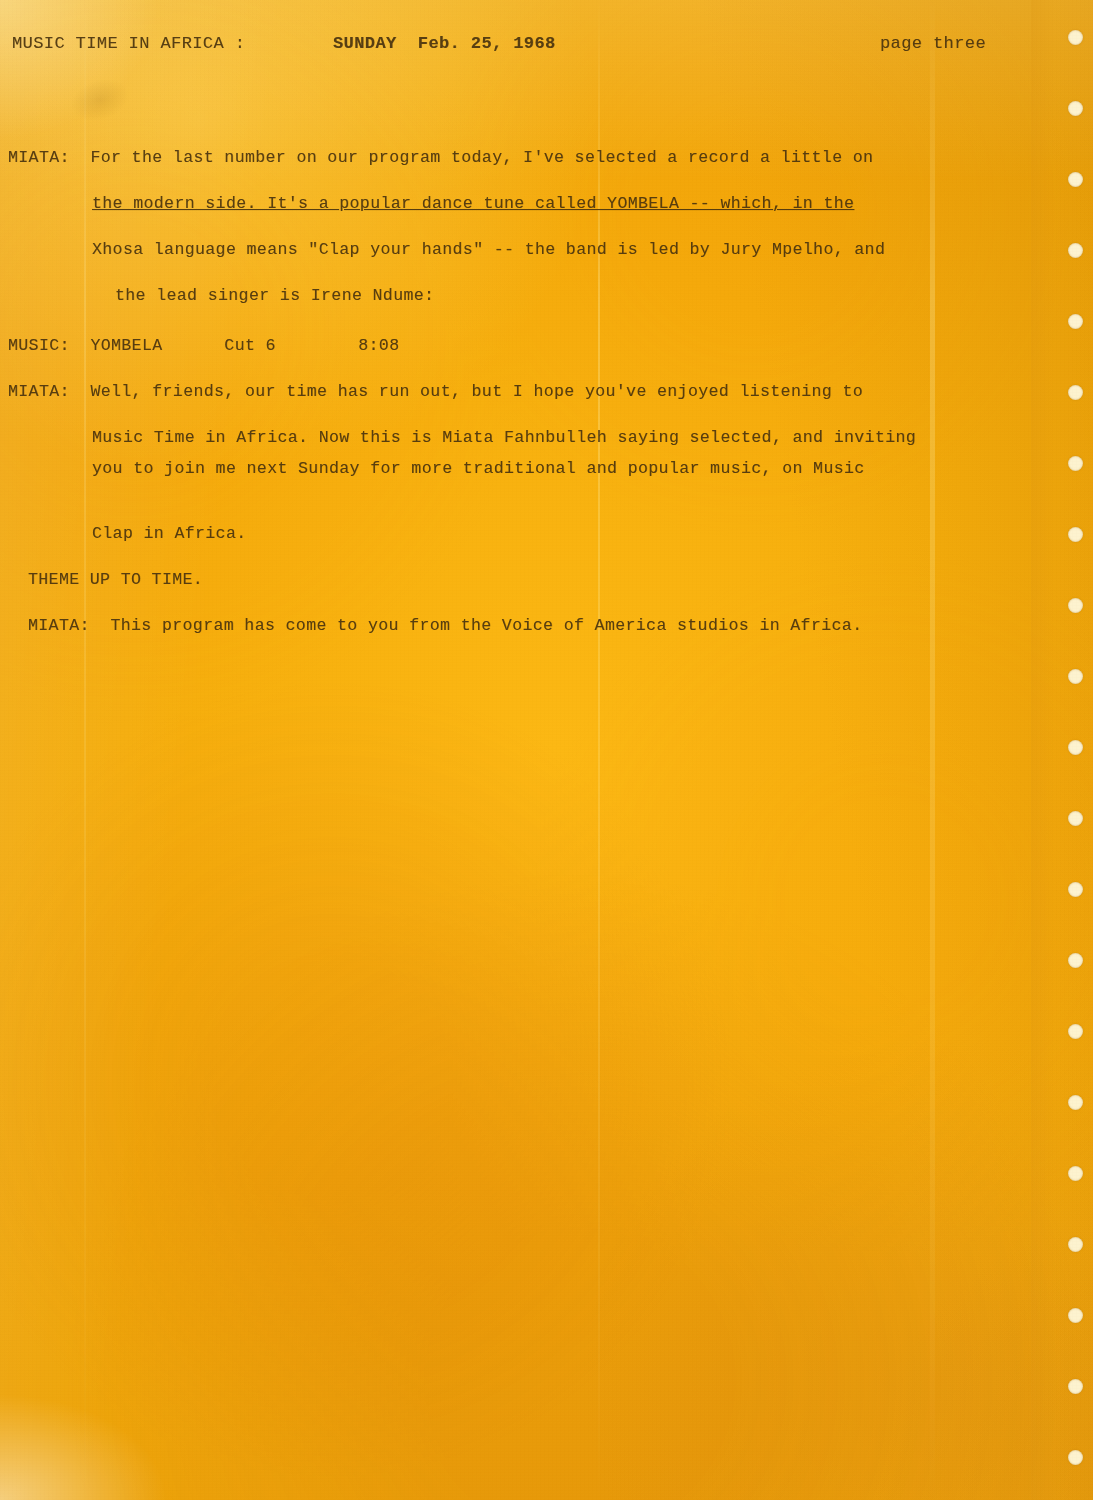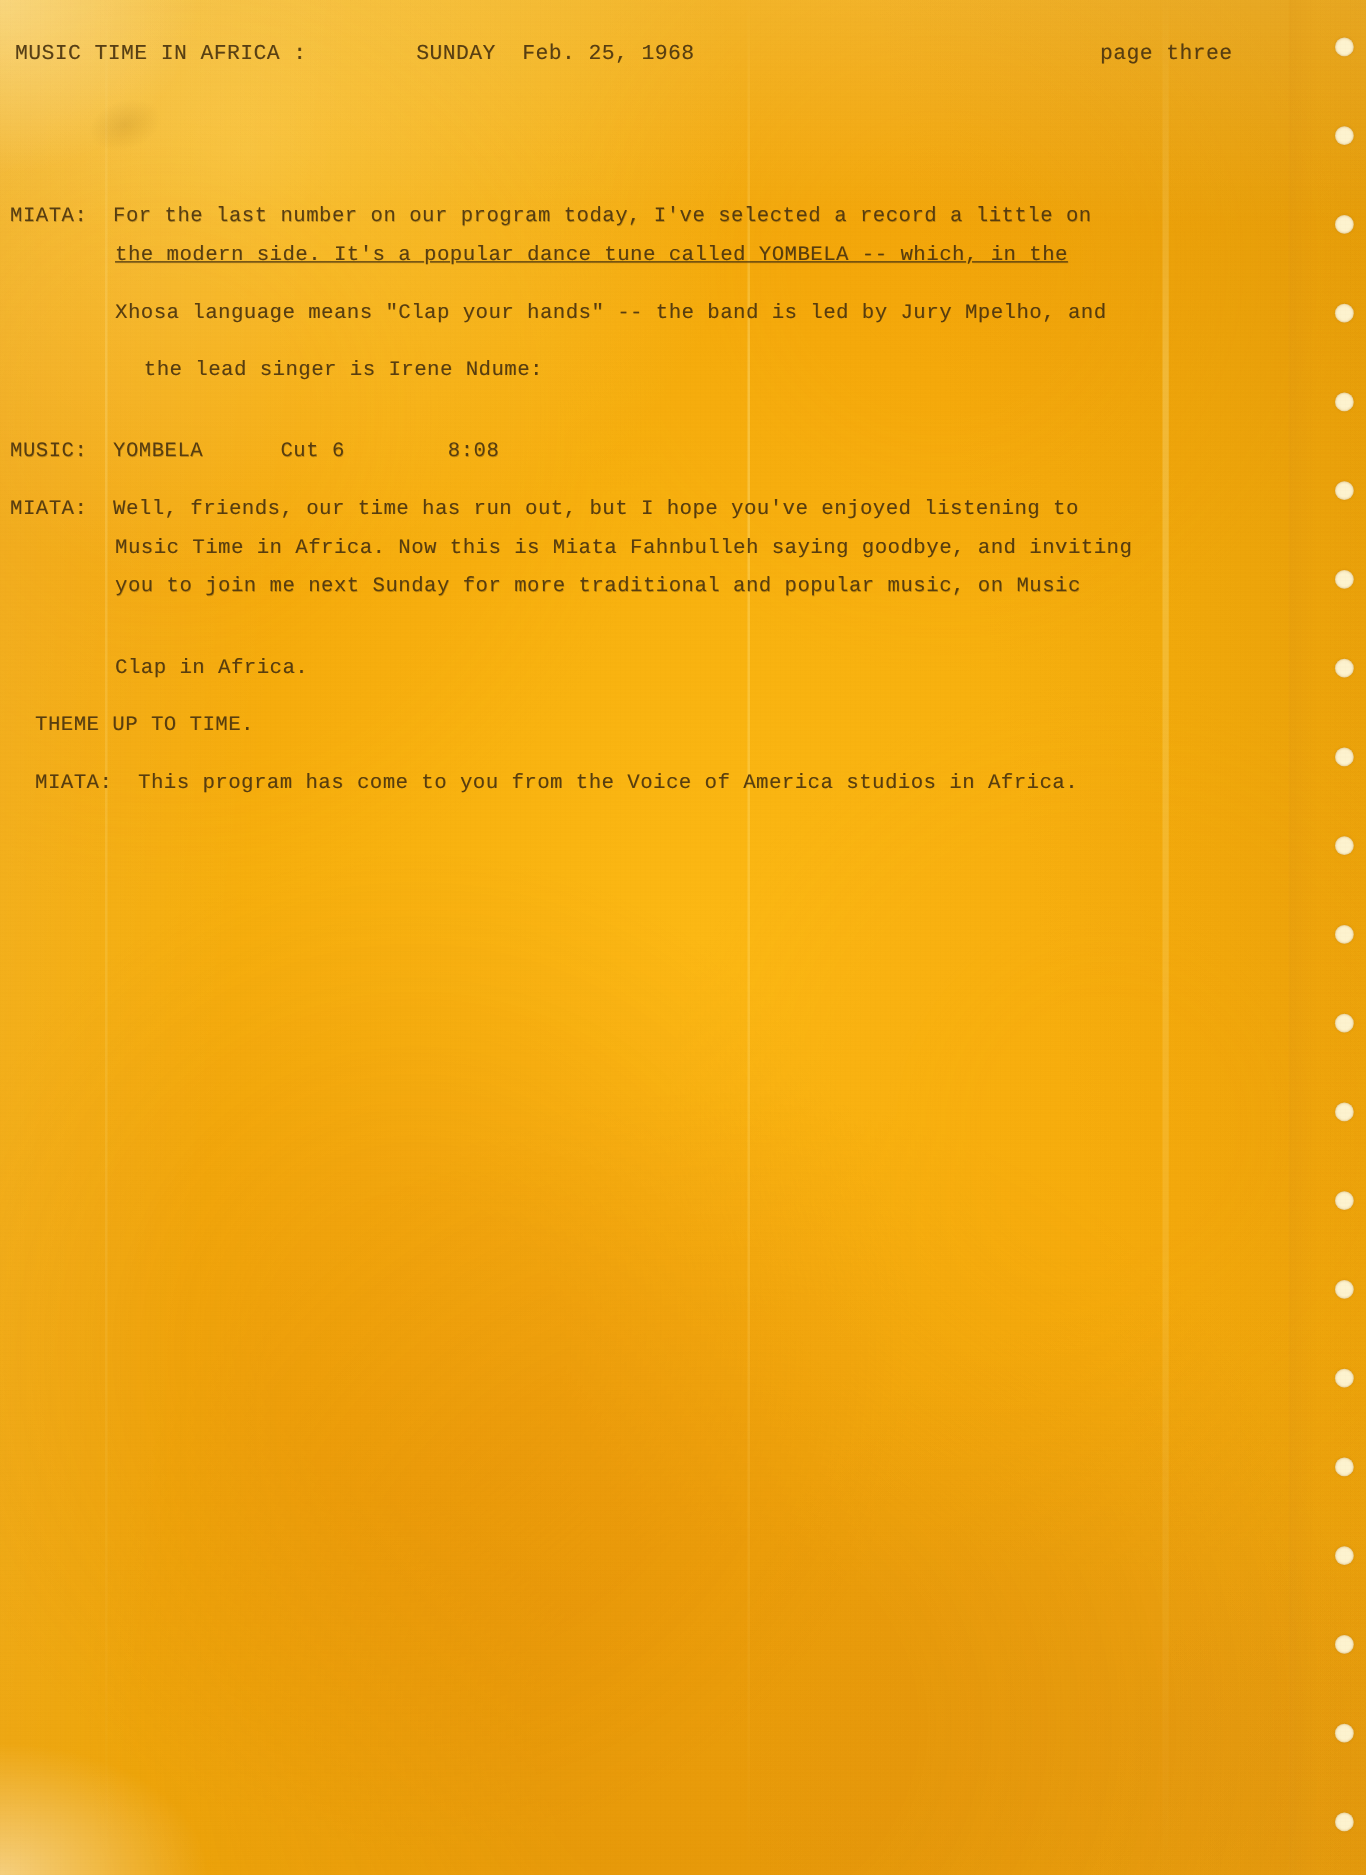--- a/index.html
+++ b/index.html
@@ -106,25 +106,25 @@
     font-family: "Liberation Mono", "DejaVu Sans Mono", monospace;
     color: #4a3410;
     letter-spacing: 0.4px;
     white-space: pre;
     text-shadow: 0.4px 0.3px 0 rgba(70,45,10,0.35);
     opacity: 0.92;
   }
 
   .hdr { top: 34px; font-size: 17px; }
   .hdr-title { left: 12px; }
-  .hdr-date  { left: 333px; }
+  .hdr-date  { left: 333px; font-weight: bold; }
   .hdr-page  { left: 880px; }
 
   .bodyline { font-size: 16.5px; line-height: 1; }
-  .ind0 { left: 8px; margin-top: 15px; }
+  .ind0 { left: 8px; }
   .ind1 { left: 28px; }
   .ind2 { left: 92px; }
 
   
   .grain {
     position: absolute;
     inset: 0;
     pointer-events: none;
     opacity: 0.22;
     background-image:
@@ -188,21 +188,21 @@
     <div class="typed hdr hdr-date">SUNDAY  Feb. 25, 1968</div>
     <div class="typed hdr hdr-page">page three</div>
 
     <div id="script-body">
         <div class="typed bodyline ind0" style="top: 150px;">MIATA:  For the last number on our program today, I've selected a record a little on</div>
         <div class="typed bodyline ind2" style="top: 196px; text-decoration: underline;">the modern side. It's a popular dance tune called YOMBELA -- which, in the</div>
         <div class="typed bodyline ind2" style="top: 242px;">Xhosa language means "Clap your hands" -- the band is led by Jury Mpelho, and</div>
         <div class="typed bodyline ind2" style="top: 288px; margin-left: 23px;">the lead singer is Irene Ndume:</div>
         <div class="typed bodyline ind0" style="top: 338px;">MUSIC:  YOMBELA      Cut 6        8:08</div>
         <div class="typed bodyline ind0" style="top: 384px;">MIATA:  Well, friends, our time has run out, but I hope you've enjoyed listening to</div>
-        <div class="typed bodyline ind2" style="top: 430px;">Music Time in Africa. Now this is Miata Fahnbulleh saying goodbye, and inviting</div>
+        <div class="typed bodyline ind2" style="top: 430px;">Music Time in Africa. Now this is Miata Fahnbulleh saying selected, and inviting</div>
         <div class="typed bodyline ind2" style="top: 461px; text-align: center;">you to join me next Sunday for more traditional and popular music, on Music</div>
         <div class="typed bodyline ind2" style="top: 526px;">Clap in Africa.</div>
         <div class="typed bodyline ind1" style="top: 572px;">THEME UP TO TIME.</div>
         <div class="typed bodyline ind1" style="top: 618px; text-align: center;">MIATA:  This program has come to you from the Voice of America studios in Africa.</div>
       </div>
 
   </div>
 
   <div class="grain"></div>
 </div>

